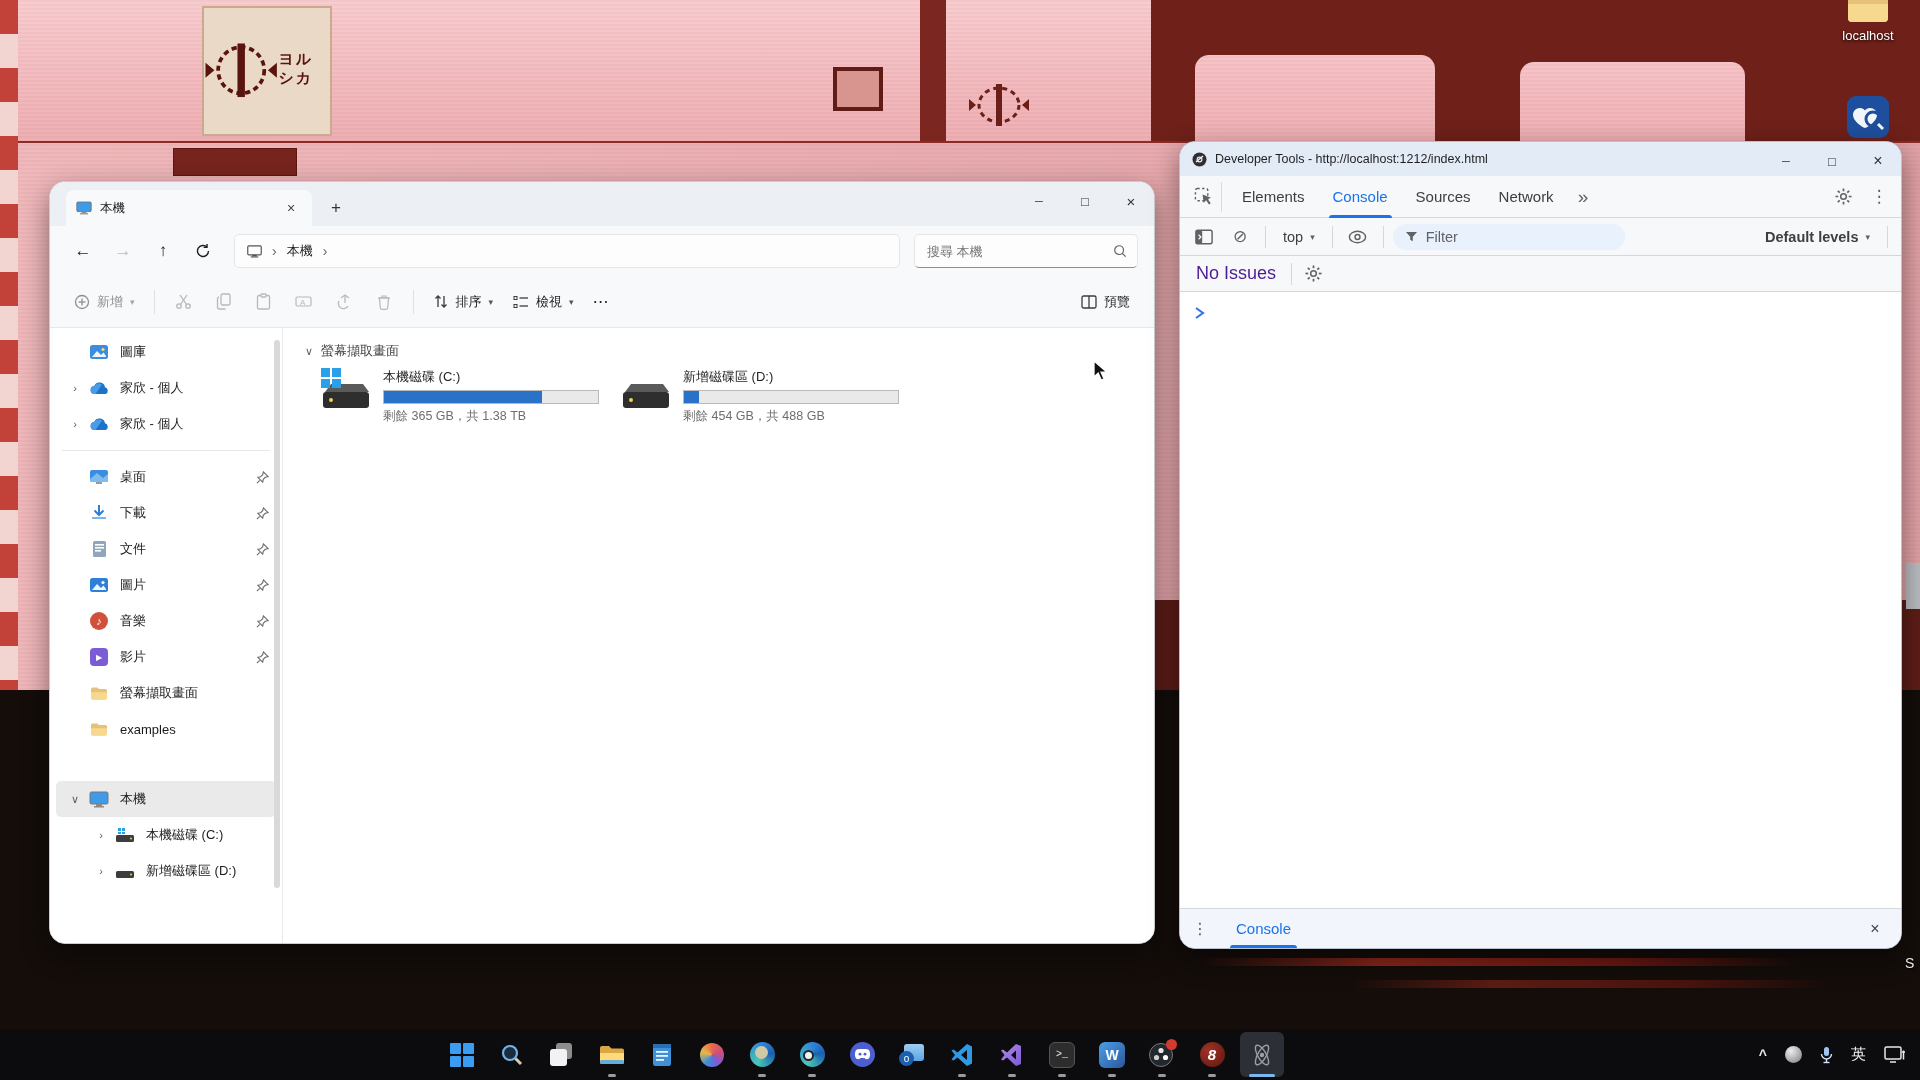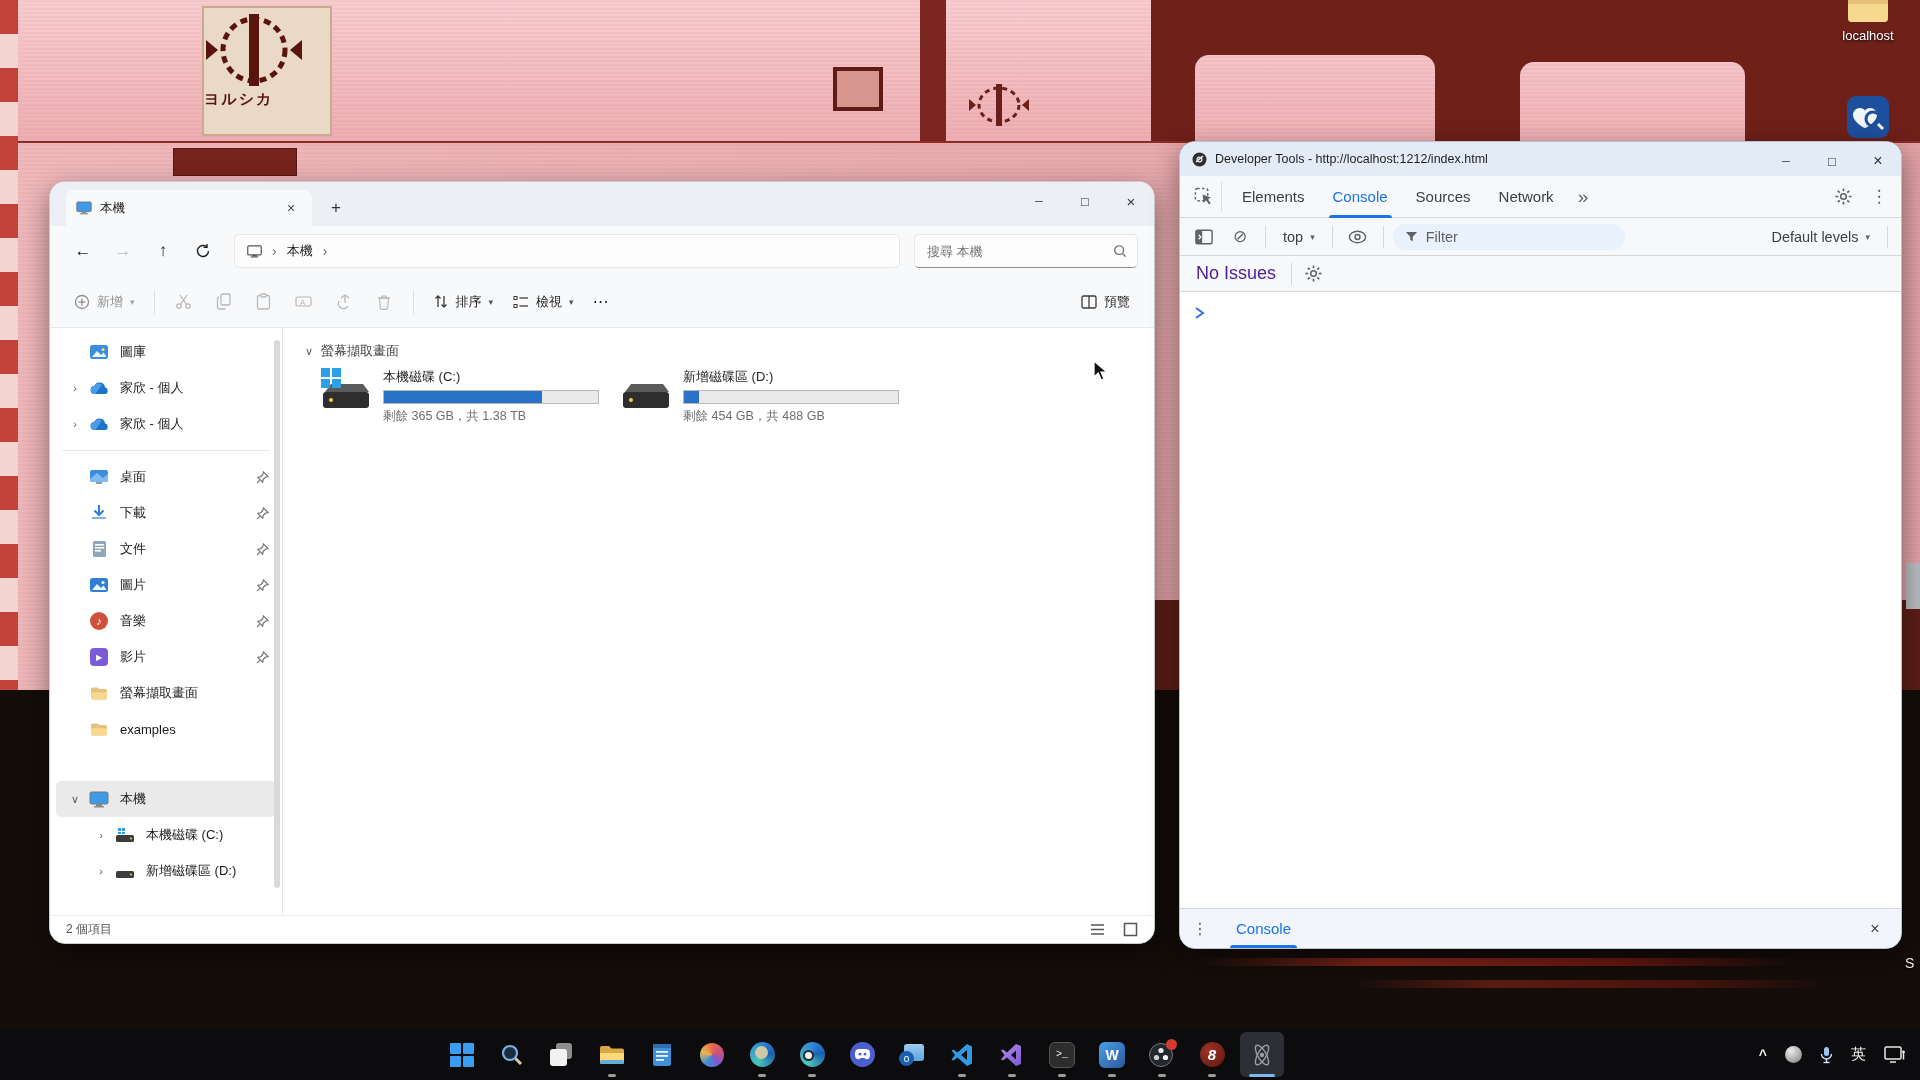--- a/index.html
+++ b/index.html
@@ -20,21 +20,21 @@
   .wp-door-win { position:absolute; background:linear-gradient(180deg,#f6c4c8,#efb0b5); border-radius:14px 14px 0 0; }
   .wp-mullion { position:absolute; top:0; width:26px; height:141px; background:#7b2620; }
   .wp-seats { position:absolute; left:1151px; top:600px; width:769px; height:90px;
     background:repeating-linear-gradient(90deg,#5d1d17 0 70px,#47150f 70px 80px); }
   .wp-floor { position:absolute; left:0; top:690px; width:1920px; height:339px; background:#140d0a; }
   .wp-streak { position:absolute; height:8px; border-radius:4px;
     background:linear-gradient(90deg, rgba(150,35,25,0) 0%, rgba(170,45,30,0.8) 30%, rgba(120,25,18,0.9) 70%, rgba(150,35,25,0) 100%); }
   .wp-pole { position:absolute; left:0; top:0; width:18px; height:690px;
     background:repeating-linear-gradient(180deg,#c2423a 0 34px,#f2d4d1 34px 68px); }
   .wp-poster { position:absolute; left:202px; top:6px; width:130px; height:130px;
-    background:#ead9c6; border:2px solid #caa98e; display:flex; flex-direction:column; align-items:flex-start; }
+    background:#ead9c6; border:2px solid #caa98e; display:flex; flex-direction:row; align-items:center; }
   .wp-poster-text { color:#5a140e; font-weight:bold; font-size:15px; letter-spacing:2px; margin-top:-4px; }
   .wp-poster-dark { position:absolute; left:173px; top:148px; width:124px; height:28px; background:#76241d; border:1px solid #5a160f; }
   .wp-frame { position:absolute; left:833px; top:67px; width:50px; height:44px; background:#d8958f; border:4px solid #5f1b16; }
   .wp-artifact { position:absolute; left:1906px; top:563px; width:14px; height:46px; background:#b9bcc0; }
   .wp-s-label { position:absolute; left:1905px; top:955px; color:#f5f5f5; font-size:14px; text-shadow:0 1px 2px #000; }
 
   
   .desk-icon { position:absolute; display:flex; flex-direction:column; align-items:center; width:64px; }
   .desk-label { color:#fff; font-size:13px; text-shadow:0 1px 3px rgba(0,0,0,.9); margin-top:2px; }
 
@@ -113,21 +113,21 @@
   .dt-tabs-right { margin-left:auto; display:flex; align-items:center; gap:4px; }
   .dt-iconbtn { width:32px; height:30px; display:flex; align-items:center; justify-content:center; color:#5f6368; }
   .dt-toolbar { height:38px; background:#f6f8f9; border-bottom:1px solid #d5d8db; display:flex; align-items:center; padding:0 8px; gap:4px; flex:0 0 auto; }
   .dt-sep { width:1px; height:22px; background:#d5d8db; margin:0 5px; }
   .dt-dd { display:flex; align-items:center; gap:7px; padding:0 8px; font-size:14.5px; color:#3c4043; }
   .dt-caret { font-size:9px; color:#5f6368; }
   .dt-filter { flex:0 0 192px; height:26px; background:#e9f1fc; border-radius:13px; display:flex; align-items:center; padding:0 12px; gap:8px; }
   .dt-filter input { border:none; outline:none; background:transparent; flex:1; font-size:14.5px; color:#3c4043;
     font-family:"Liberation Sans","DejaVu Sans",sans-serif; }
   .dt-filter input::placeholder { color:#5f6368; }
-  .dt-levels { margin-left:auto; }
+  .dt-levels { margin-left:auto;font-weight:bold; }
   .dt-issues { height:36px; background:#f6f8f9; border-bottom:1px solid #d5d8db; display:flex; align-items:center; padding:0 6px; flex:0 0 auto; }
   .dt-issues-label { font-size:18px; color:#4c1d95; padding:0 10px; }
   .dt-console { flex:1; background:#fff; position:relative; }
   .dt-prompt { position:absolute; left:14px; top:14px; }
   .dt-drawer { height:40px; background:#f2f6fc; border-top:1px solid #d5d8db; display:flex; align-items:center; padding:0 12px; flex:0 0 auto; position:relative; }
   .dt-drawer-tab { font-size:15px; color:#1a73e8; margin-left:22px; position:relative; height:40px; display:flex; align-items:center; padding:0 6px; }
   .dt-drawer-tab::after { content:""; position:absolute; left:0; right:0; bottom:0; height:4px; background:#1a73e8; border-radius:3px 3px 0 0; }
   .dt-drawer-close { margin-left:auto; color:#444; font-size:16px; width:28px; text-align:center; }
 
   
@@ -568,33 +568,20 @@
           <div class="drive-name">新增磁碟區 (D:)</div>
           <div class="drive-bar">
             <div class="drive-fill" style="width: 7%;"></div>
           </div>
           <div class="drive-info">剩餘 454 GB，共 488 GB</div>
         </div>
       </div>
     </div>
   </div>
 
-  <div class="ex-status">
-    <span class="status-count">2 個項目</span>
-    <div class="status-icons">
-      <svg width="15" height="13" viewBox="0 0 15 13">
-        <line x1="1" y1="2" x2="14" y2="2" stroke="#555" stroke-width="1.6"></line>
-        <line x1="1" y1="6.5" x2="14" y2="6.5" stroke="#555" stroke-width="1.6"></line>
-        <line x1="1" y1="11" x2="14" y2="11" stroke="#555" stroke-width="1.6"></line>
-      </svg>
-      <svg width="15" height="15" viewBox="0 0 15 15">
-        <rect x="1.5" y="1.5" width="12" height="12" fill="none" stroke="#555" stroke-width="1.5"></rect>
-      </svg>
-    </div>
-  </div>
 </div>
 
 <div id="devtools" class="window">
   <div class="dt-title">
     <svg width="15" height="15" viewBox="0 0 15 15">
       <circle cx="7.5" cy="7.5" r="7" fill="#2d2f33"></circle>
       <path d="M4 10 L11 4" stroke="#e8eaed" stroke-width="1.6"></path>
       <circle cx="7.5" cy="7.5" r="2.4" fill="none" stroke="#e8eaed" stroke-width="1.2"></circle>
     </svg>
     <span class="dt-title-text">Developer Tools - http://localhost:1212/index.html</span>

